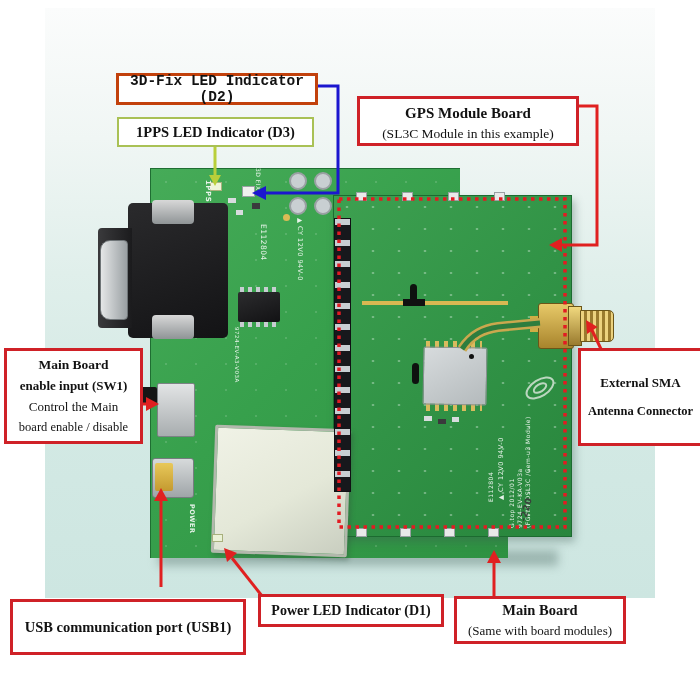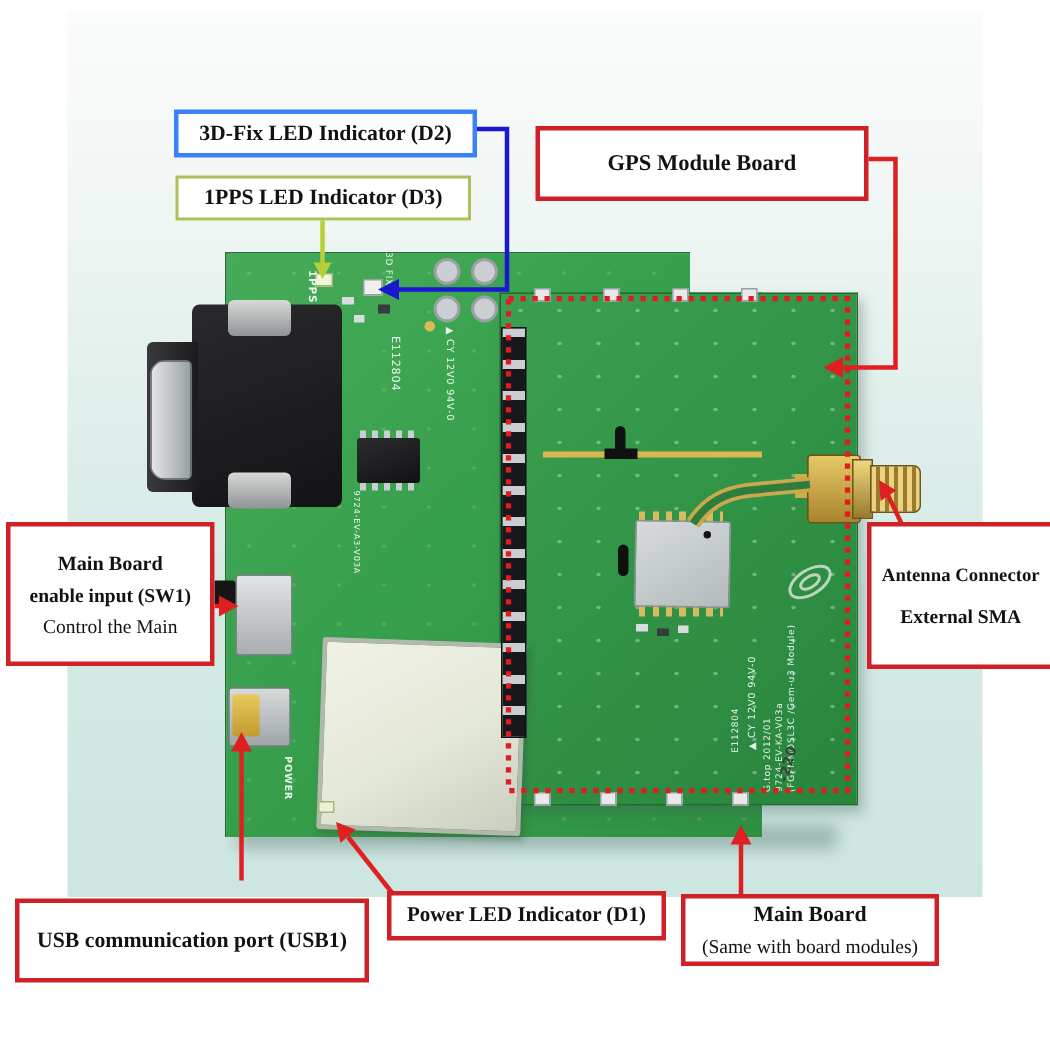--- a/index.html
+++ b/index.html
@@ -18,21 +18,21 @@
              border:1px solid #1f6e32;}
   .moduleboard{left:333px;top:195px;width:237px;height:340px;
              background:
                radial-gradient(rgba(235,248,240,.35) 1.2px, transparent 1.7px),
                linear-gradient(135deg,#3da050 0%,#319346 50%,#28853c 100%);
              background-size:26px 22px,100% 100%;
              border:1px solid #1c6b30;}
   .callout{position:absolute;background:#ffffff;color:#121212;text-align:center;
            display:flex;flex-direction:column;justify-content:center;z-index:9;}
   .c-red{border:3px solid #cf2127;}
-  .c-blue{border:3px solid #3b82f6;}
+  .c-blue{border:3px solid #c2410c;font-family:Liberation Mono, monospace;}
   .c-green{border:2px solid #a9c155;font-family:Liberation Serif, serif;}
   .b{font-weight:bold;}
   .vtext{position:absolute;color:rgba(255,255,255,.88);font-family:"DejaVu Sans",sans-serif;
          white-space:nowrap;transform-origin:0 0;letter-spacing:.5px;z-index:4;}
   .rot90{transform:rotate(90deg);}
   .comp{position:absolute;z-index:4;}
   svg.overlay{position:absolute;left:0;top:0;width:700px;height:700px;z-index:8;pointer-events:none;}
 </style>
 </head>
 <body>
@@ -164,33 +164,35 @@
   </svg>
 
   <div class="callout c-blue" style="left:116px;top:73px;width:196px;height:26px;">
     <div class="b" style="font-size:14.5px;">3D-Fix LED Indicator (D2)</div>
   </div>
 
   <div class="callout c-green" style="left:117px;top:117px;width:193px;height:26px;">
     <div class="b" style="font-size:14.5px;">1PPS LED Indicator (D3)</div>
   </div>
 
-  <div class="callout c-red" style="left:357px;top:84px;width:216px;height:44px;">
+  <div class="callout c-red" style="left:357px;top:96px;width:216px;height:44px;justify-content:flex-end;">
     <div class="b" style="font-size:15px;line-height:21px;">GPS Module Board</div>
+    <div style="font-size:13.5px;line-height:19px;">(SL3C Module in this example)</div>
   </div>
 
   <div class="callout c-red" style="left:4px;top:348px;width:133px;height:90px;">
     <div class="b" style="font-size:13.5px;line-height:21px;">Main Board</div>
     <div class="b" style="font-size:13px;line-height:21px;">enable input (SW1)</div>
     <div style="font-size:13px;line-height:21px;">Control the Main</div>
+    <div style="font-size:12.5px;line-height:21px;">board enable / disable</div>
   </div>
 
   <div class="callout c-red" style="left:578px;top:348px;width:119px;height:92px;">
+    <div class="b" style="font-size:13px;line-height:28px;">External SMA</div>
     <div class="b" style="font-size:12.5px;line-height:28px;">Antenna Connector</div>
-    <div class="b" style="font-size:13px;line-height:28px;">External SMA</div>
   </div>
 
   <div class="callout c-red" style="left:10px;top:587px;width:230px;height:50px;margin-top:12px;">
     <div class="b" style="font-size:14.5px;line-height:24px;">USB communication port (USB1)</div>
   </div>
 
   <div class="callout c-red" style="left:258px;top:594px;width:180px;height:27px;align-items:center;">
     <div class="b" style="font-size:14px;">Power LED Indicator (D1)</div>
   </div>
 

